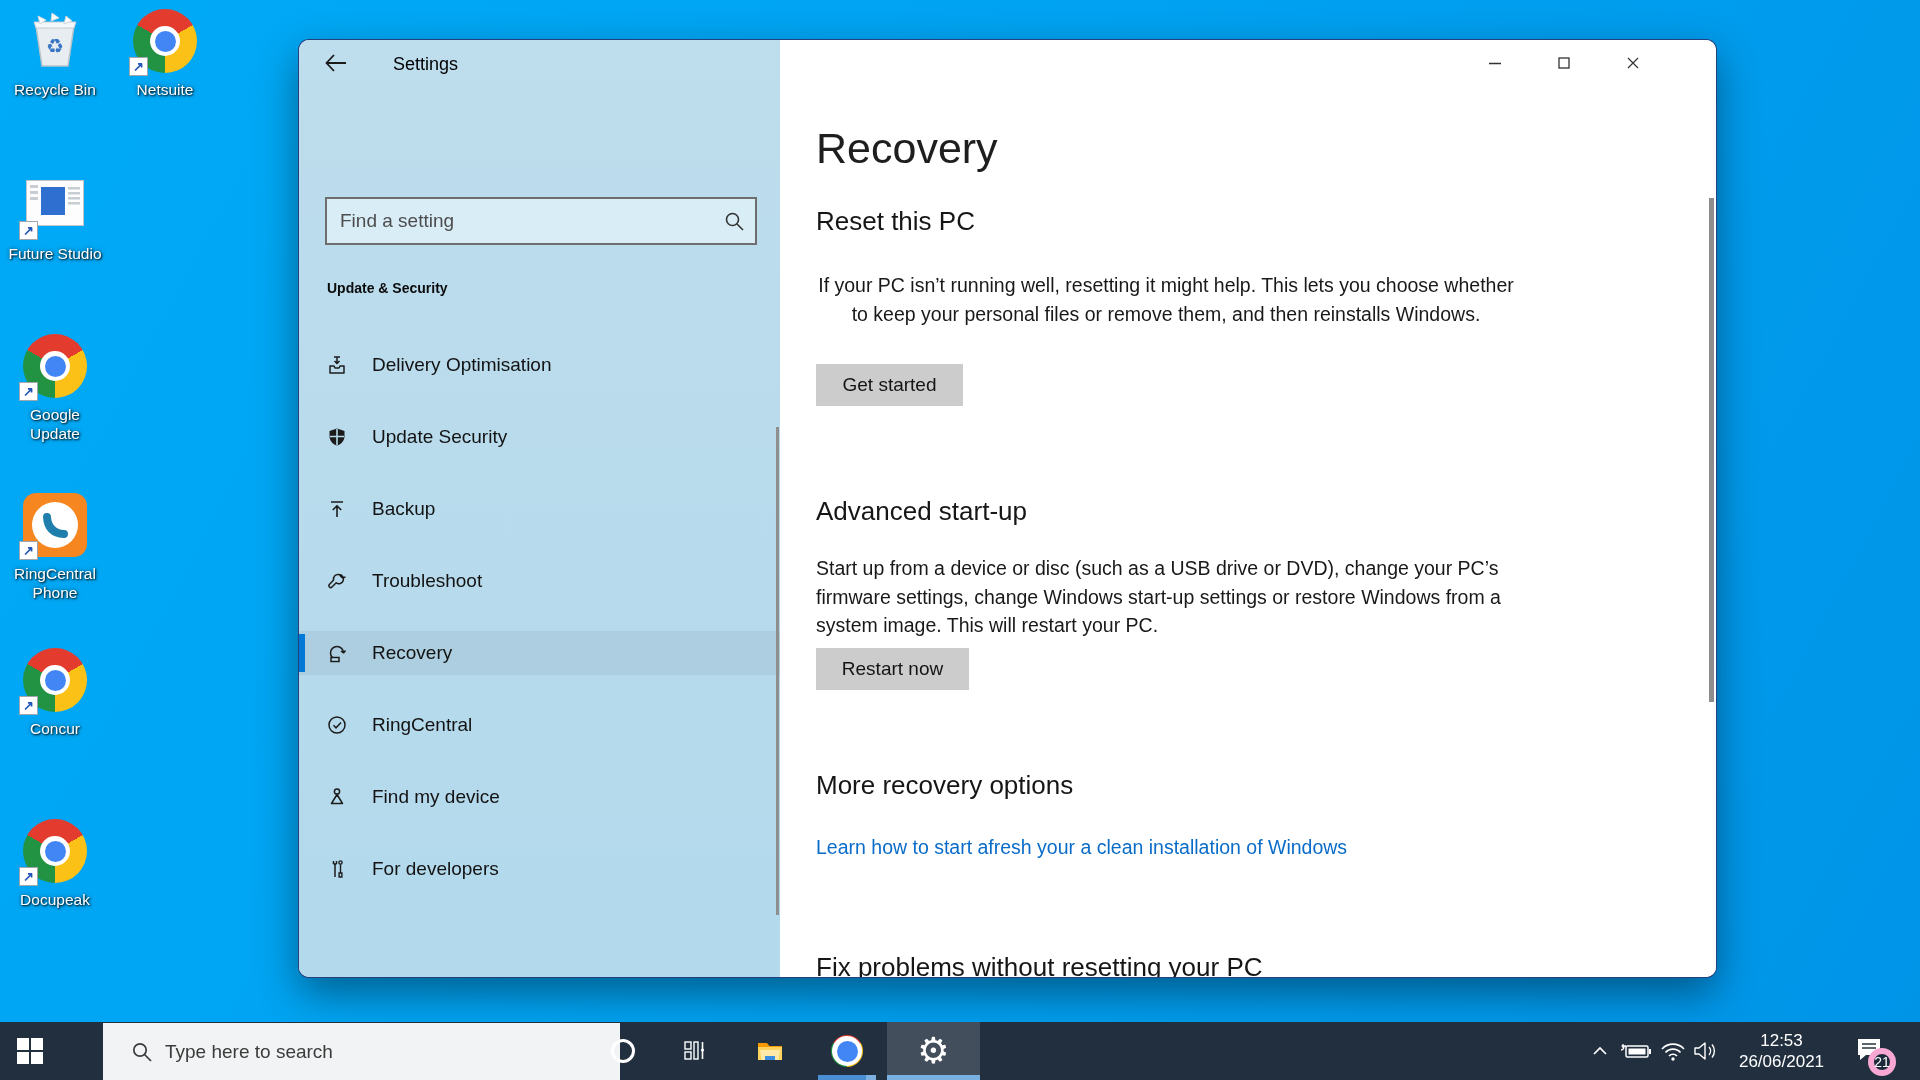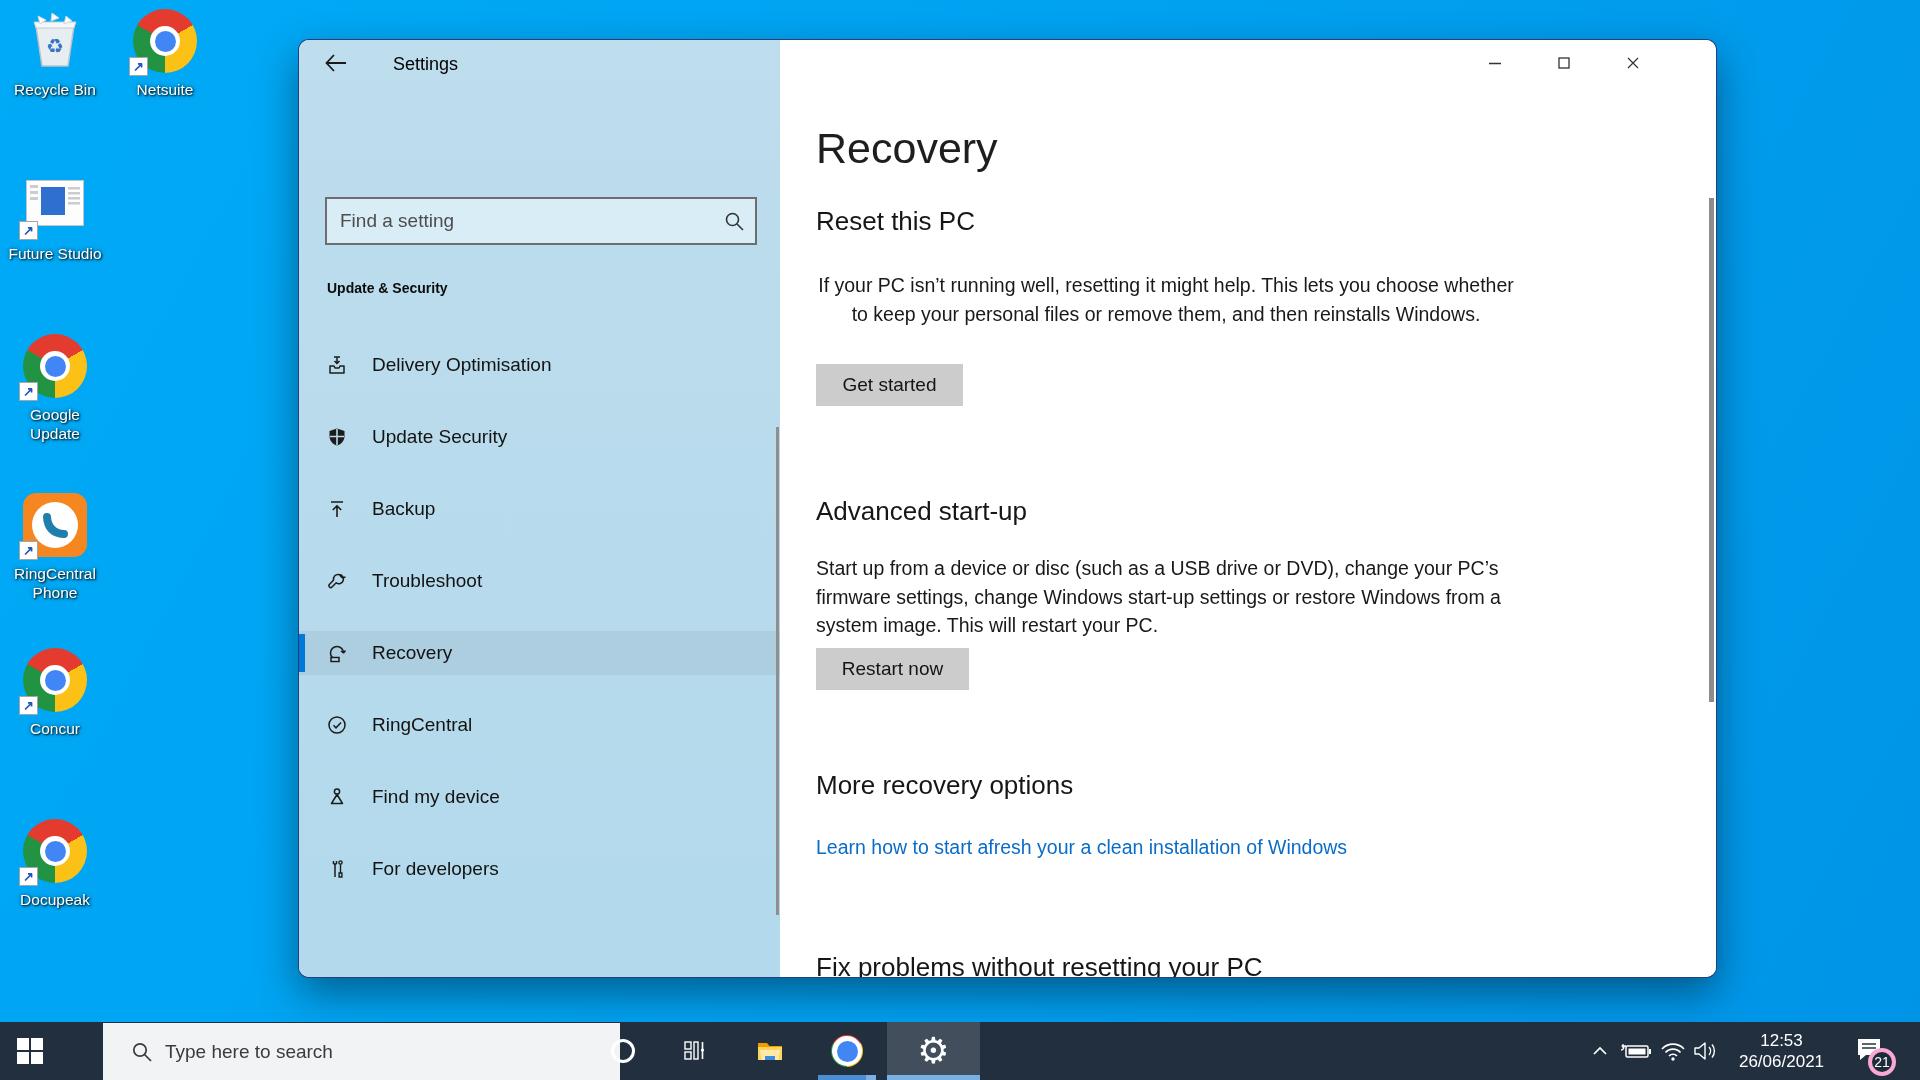--- a/index.html
+++ b/index.html
@@ -82,21 +82,21 @@
   .tb-ic { cursor:pointer; }
   .settings-tile { left:887px; top:0; width:93px; height:58px; background:rgba(255,255,255,.15);
     display:flex; align-items:center; justify-content:center; cursor:pointer; }
   .settings-tile .gear { color:#fff; font-size:36px; line-height:1; }
   .settings-tile .uline { position:absolute; left:0; bottom:0; width:100%; height:5px; background:#79b0e2; }
   .chrome-uline { left:818px; top:53px; width:58px; height:5px; background:#4a8fd4; }
   .chrome-uline::after { content:""; position:absolute; right:0; top:0; width:10px; height:5px; background:#7fb0e2; }
   .clock { left:1733px; top:8px; width:97px; text-align:center; color:#fff; font-size:17px;
     line-height:21px; cursor:pointer; }
   .badge { left:1868px; top:26px; width:28px; height:28px; border-radius:50%; background:#1d2a3a;
-    border:4px solid #f9a8d4; color:#fff; font-size:14px; display:flex; align-items:center;
+    border:6px solid #f9a8d4; color:#fff; font-size:14px; display:flex; align-items:center;
     justify-content:center; cursor:pointer; }
 </style>
 </head>
 <body>
 
 <div class="desktop">
 
   <div class="dicon" style="left:5px;top:8px;">
     <div class="art">
       <svg width="66" height="66" viewBox="0 0 66 66">

